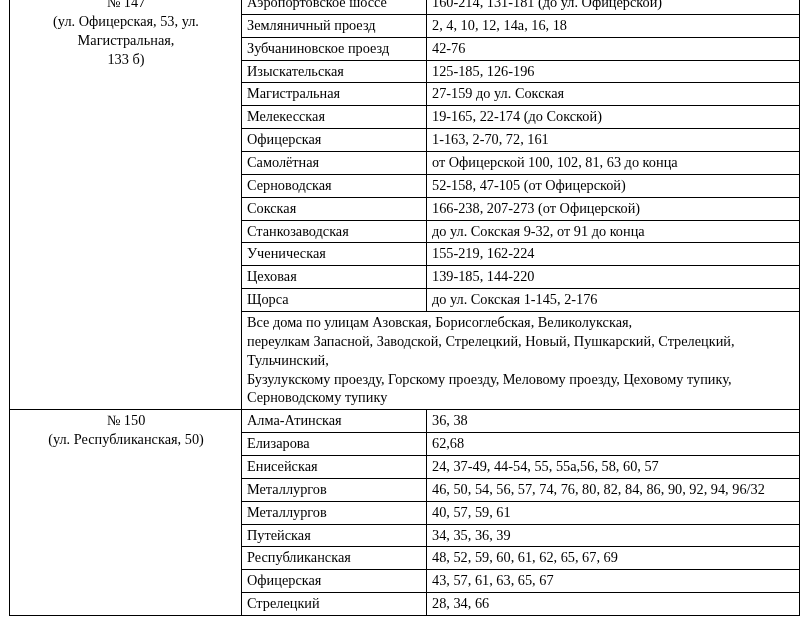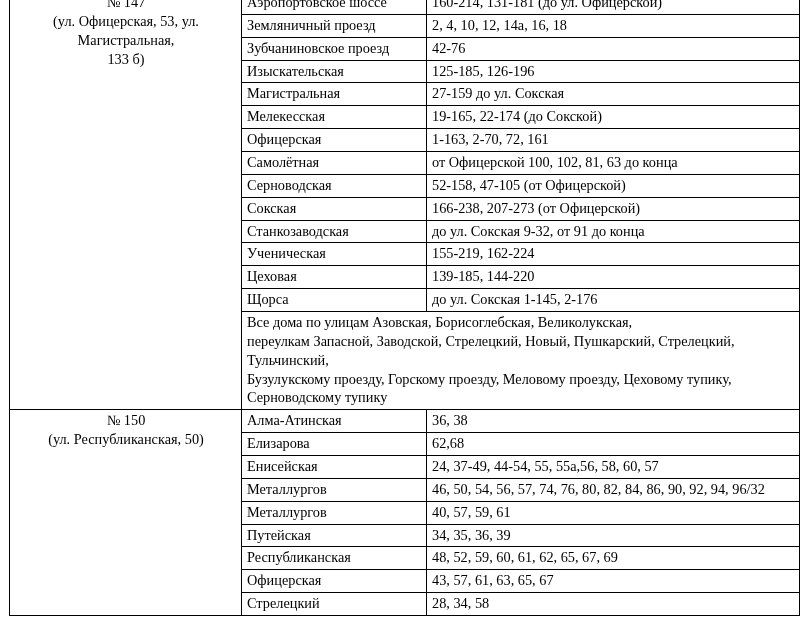--- a/index.html
+++ b/index.html
@@ -178,18 +178,18 @@
       <tr>
         <td class="street">Республиканская</td>
         <td class="houses">48, 52, 59, 60, 61, 62, 65, 67, 69</td>
       </tr>
       <tr>
         <td class="street">Офицерская</td>
         <td class="houses">43, 57, 61, 63, 65, 67</td>
       </tr>
       <tr>
         <td class="street">Стрелецкий</td>
-        <td class="houses">28, 34, 58</td>
+        <td class="houses">28, 34, 66</td>
       </tr>
 
     </tbody>
   </table>
 </div>
 
 </body></html>

